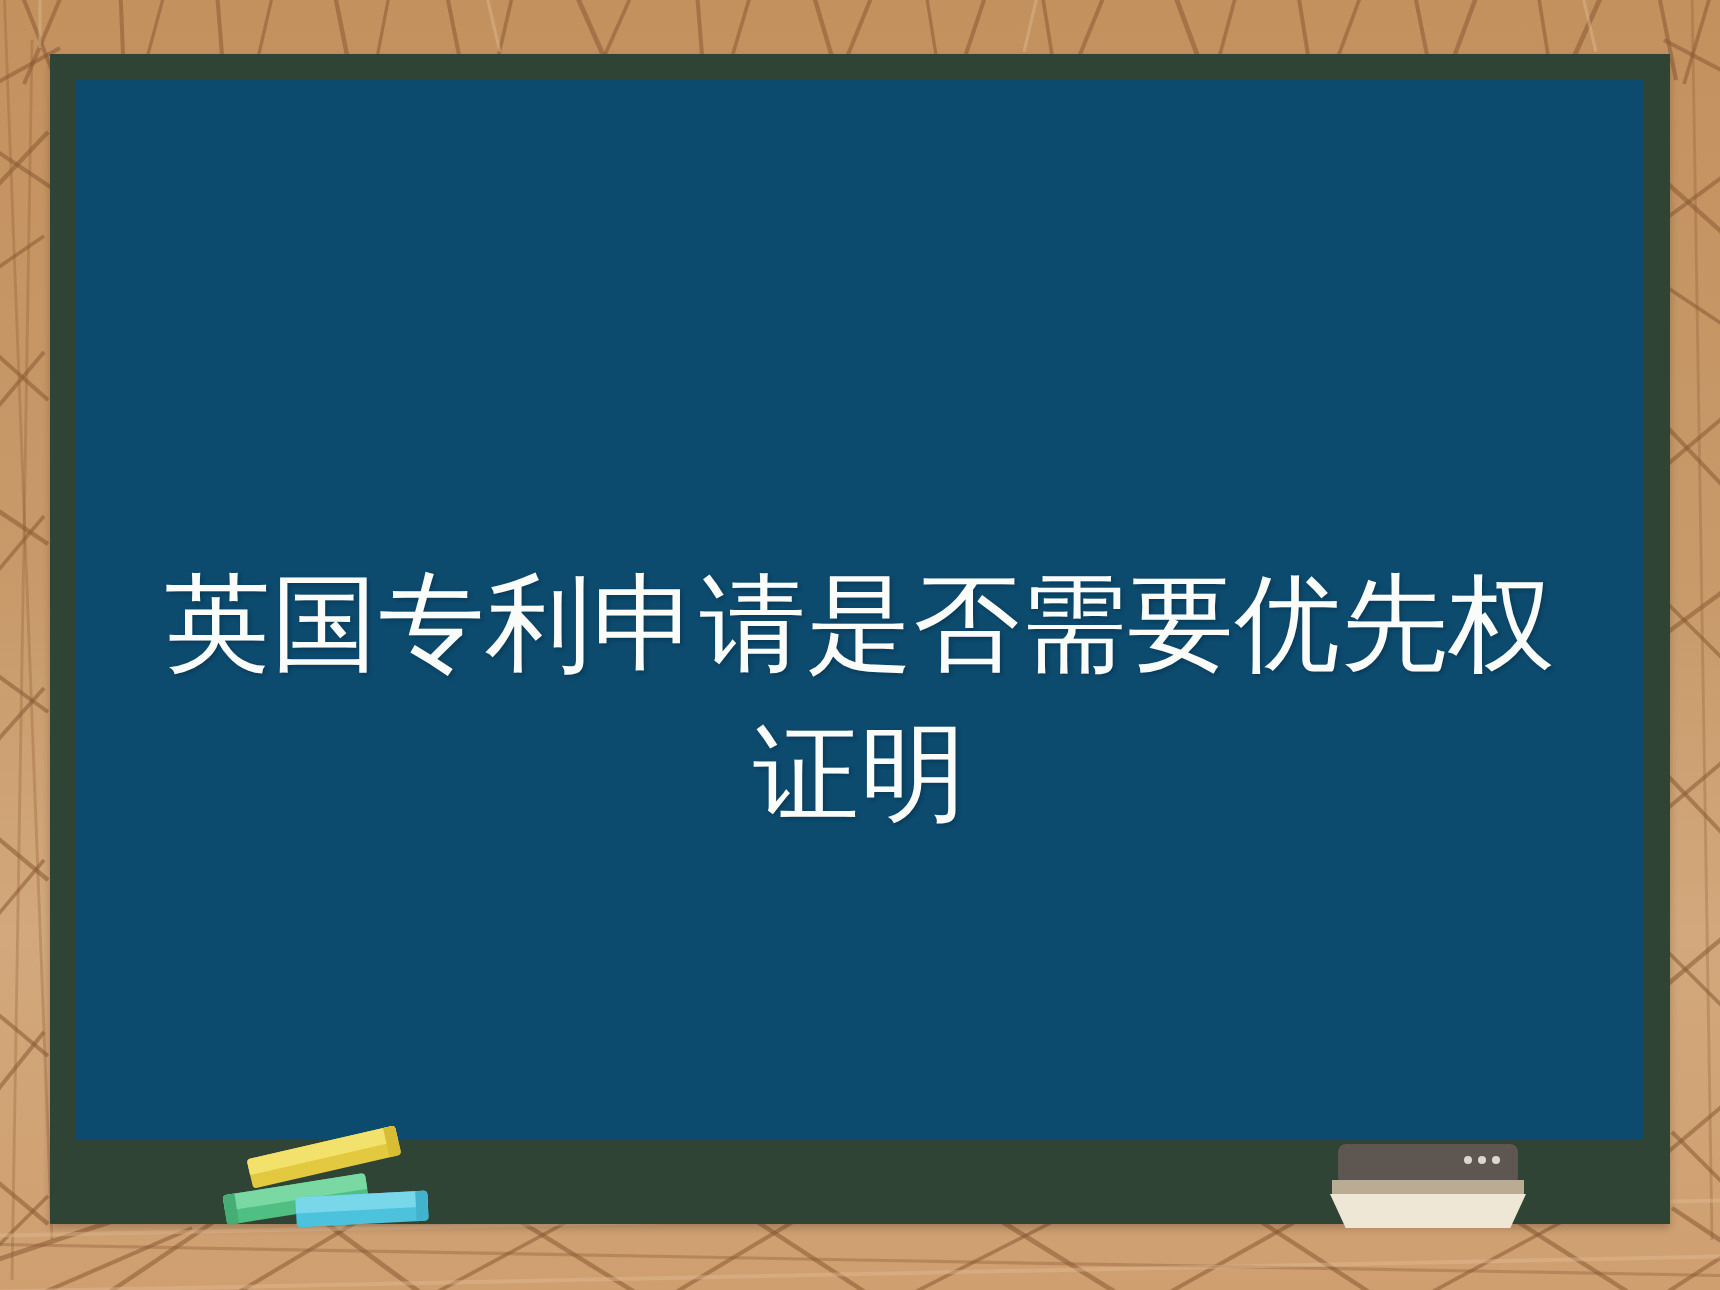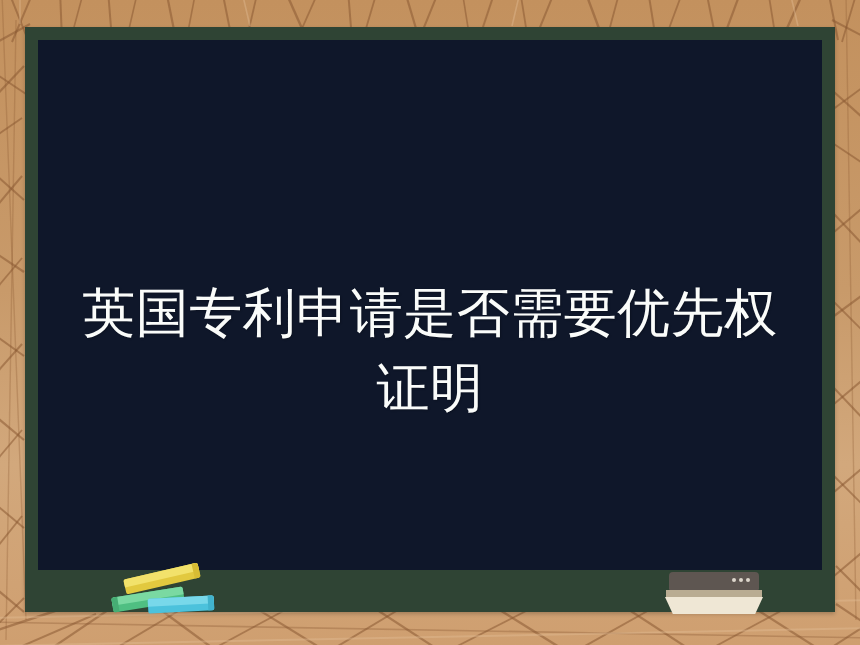--- a/index.html
+++ b/index.html
@@ -40,21 +40,21 @@
     height: 585px;
     background: #2f4434;
     box-shadow: 0 2px 4px rgba(0,0,0,0.22);
   }
   .board-inner {
     position: absolute;
     left: 13px;
     top: 13px;
     width: 784px;
     height: 530px;
-    background: #0f172a;
+    background: #0c4a6e;
   }
 
   
   .title-wrap {
     position: absolute;
     left: 0;
     right: 0;
     top: 236px;
     padding: 0 30px;
     text-align: center;

